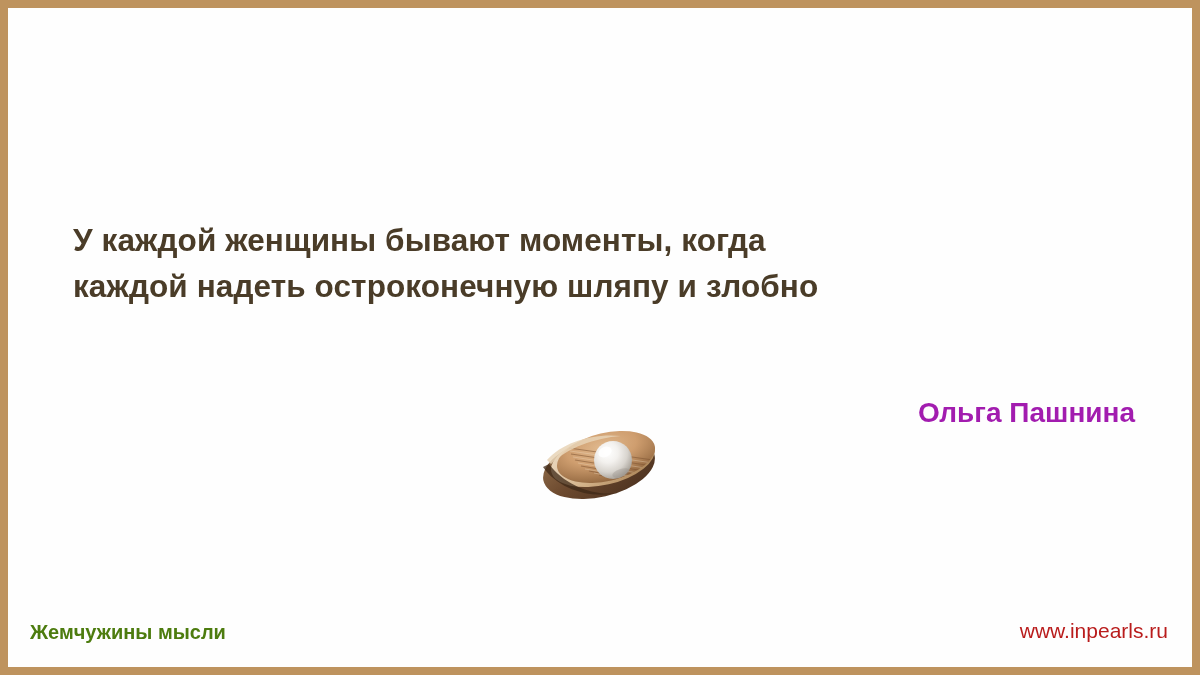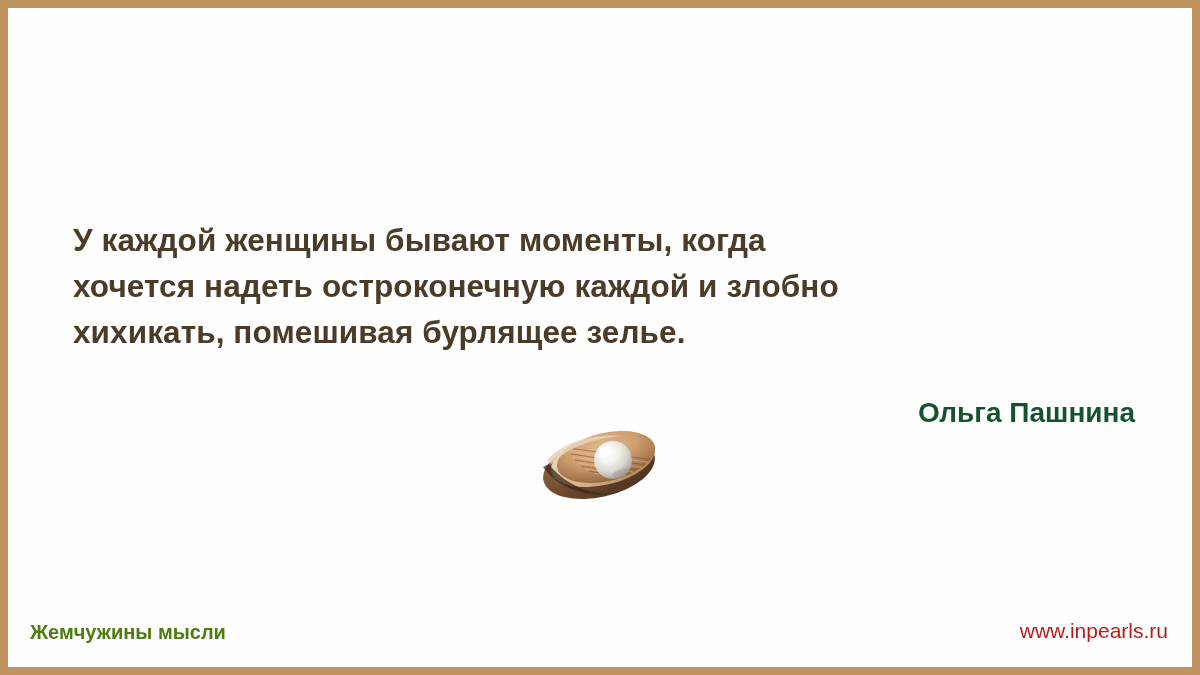--- a/index.html
+++ b/index.html
@@ -36,21 +36,21 @@
     line-height: 46px;
     letter-spacing: 0.1px;
     white-space: nowrap;
   }
 
   
   .author {
     position: absolute;
     right: 57px;
     top: 388px;
-    color: #14532d;
+    color: #a21caf;
     font-family: "Liberation Sans", sans-serif;
     font-weight: bold;
     font-size: 28px;
     line-height: 34px;
     text-align: right;
     white-space: nowrap;
   }
 
   
   .emblem {
@@ -92,22 +92,21 @@
     white-space: nowrap;
   }
 </style>
 </head>
 <body>
 
 <div class="page">
 
   <div class="quote-block">
     <div class="quote-line">У каждой женщины бывают моменты, когда</div>
-    <div class="quote-line">хочется надеть остроконечную каждой и злобно</div>
-    <div class="quote-line">хихикать, помешивая бурлящее зелье.</div>
+    <div class="quote-line">каждой надеть остроконечную шляпу и злобно</div>
   </div>
 
   <div class="author">Ольга Пашнина</div>
 
   <div class="emblem">
     <svg viewBox="0 0 140 80" xmlns="http://www.w3.org/2000/svg" aria-hidden="true">
       <defs>
         <radialGradient id="shellInner" cx="48%" cy="28%" r="78%">
           <stop offset="0%" stop-color="#e0b98e"></stop>
           <stop offset="45%" stop-color="#cf9e6f"></stop>

